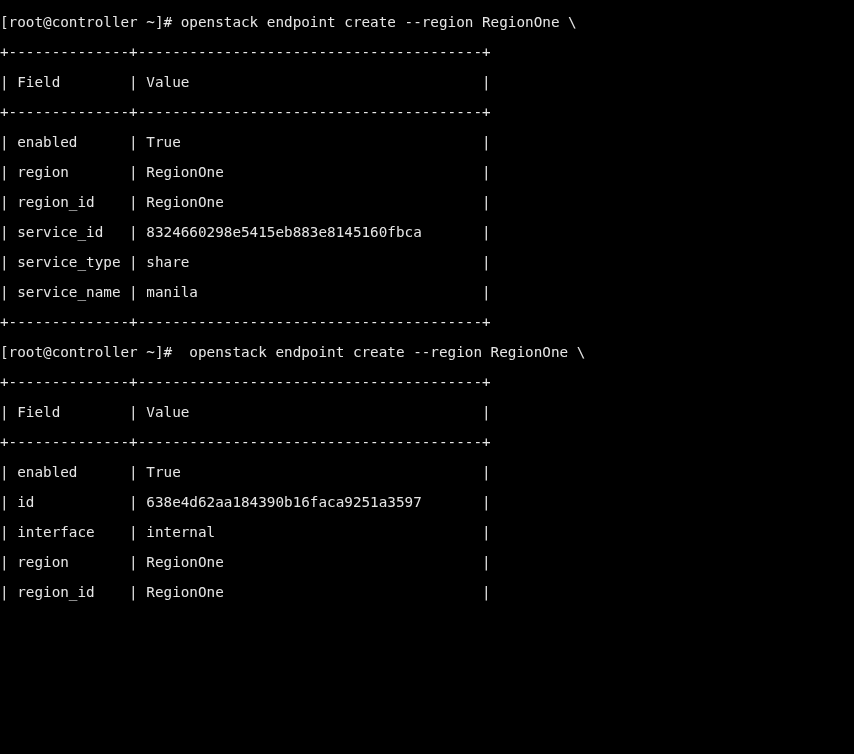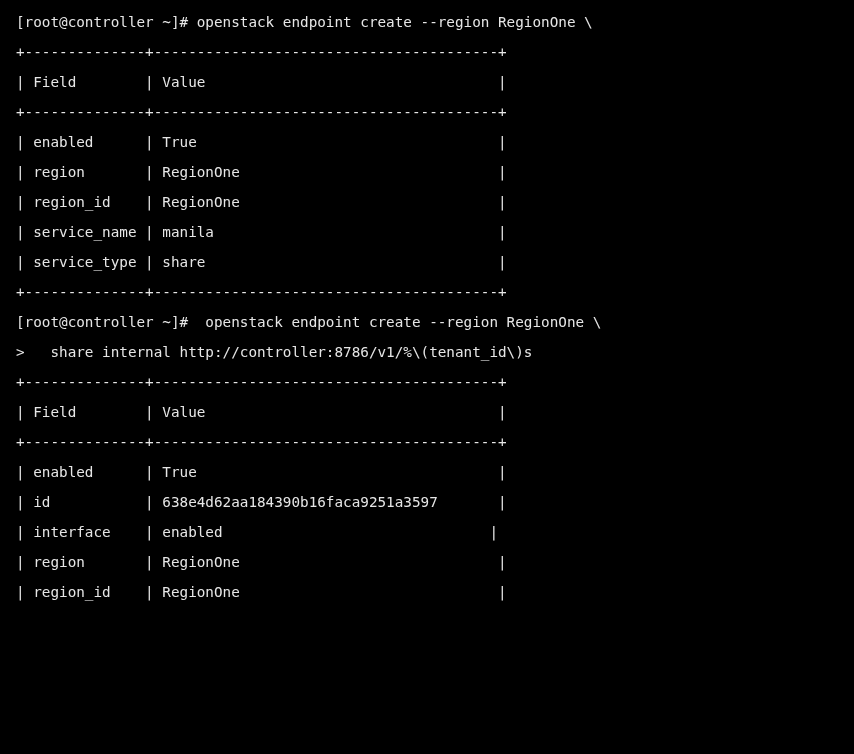--- a/index.html
+++ b/index.html
@@ -12,44 +12,44 @@
     line-height: 15px;
     width: 854px;
     height: 754px;
     overflow: hidden;
   }
   .terminal {
     padding: 0;
     white-space: pre;
     letter-spacing: 0px;
   }
-  .line { display: block; padding-left: 16px; }
+  .line { display: block; }
 </style>
 </head>
 <body>
 
 <div class="terminal">
 <span class="line">[root@controller ~]# openstack endpoint create --region RegionOne \</span>
 <span class="line">+--------------+----------------------------------------+</span>
 <span class="line">| Field        | Value                                  |</span>
 <span class="line">+--------------+----------------------------------------+</span>
 <span class="line">| enabled      | True                                   |</span>
 <span class="line">| region       | RegionOne                              |</span>
 <span class="line">| region_id    | RegionOne                              |</span>
+<span class="line">| service_id   | 8324660298e5415eb883e8145160fbca       |</span>
+<span class="line">| service_type | share                                  |</span>
 <span class="line">| service_name | manila                                 |</span>
-<span class="line">| service_type | share                                  |</span>
 <span class="line">+--------------+----------------------------------------+</span>
 <span class="line">[root@controller ~]#  openstack endpoint create --region RegionOne \</span>
-<span class="line">&gt;   share internal http://controller:8786/v1/%\(tenant_id\)s</span>
 <span class="line">+--------------+----------------------------------------+</span>
 <span class="line">| Field        | Value                                  |</span>
 <span class="line">+--------------+----------------------------------------+</span>
 <span class="line">| enabled      | True                                   |</span>
 <span class="line">| id           | 638e4d62aa184390b16faca9251a3597       |</span>
-<span class="line">| interface    | enabled                               |</span>
+<span class="line">| interface    | internal                               |</span>
 <span class="line">| region       | RegionOne                              |</span>
 <span class="line">| region_id    | RegionOne                              |</span>
 
 
 
 
 
 
 
 

